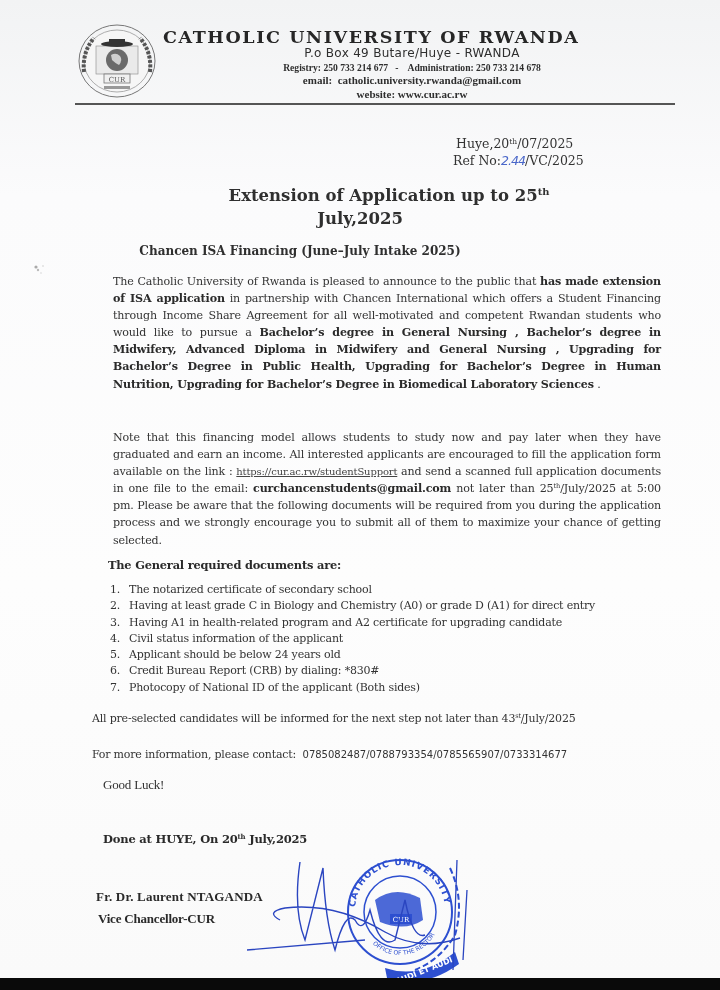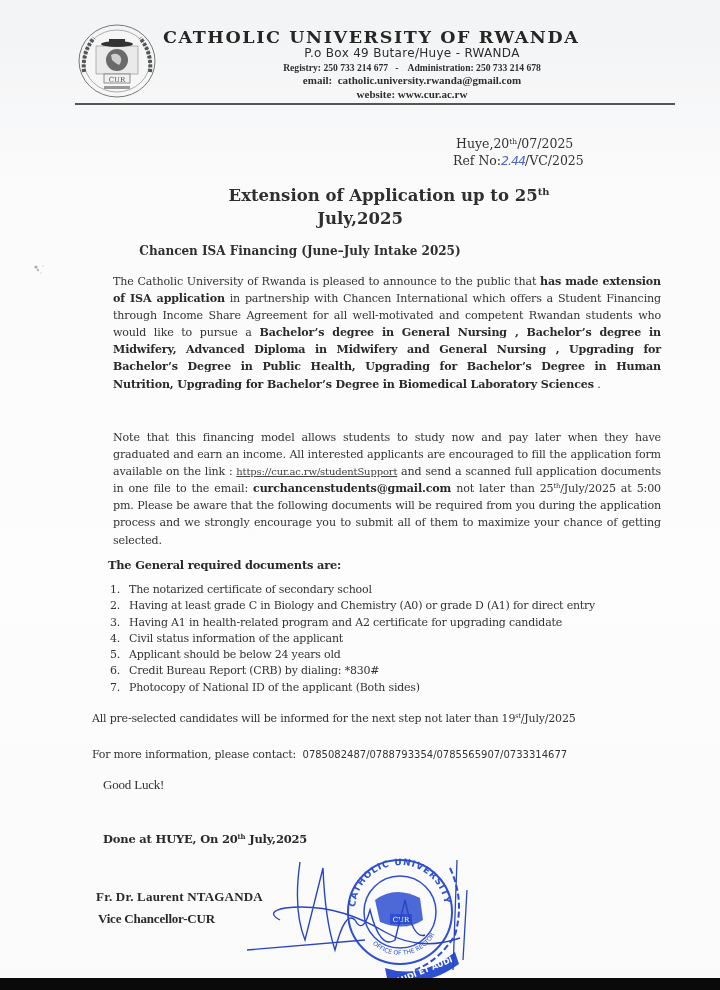--- a/index.html
+++ b/index.html
@@ -131,21 +131,21 @@
   <ol class="docs-list">
     <li><span class="num">1.</span><span>The notarized certificate of secondary school</span></li>
     <li><span class="num">2.</span><span>Having at least grade C in Biology and Chemistry (A0) or grade D (A1) for direct entry</span></li>
     <li><span class="num">3.</span><span>Having A1 in health-related program and A2 certificate for upgrading candidate</span></li>
     <li><span class="num">4.</span><span>Civil status information of the applicant</span></li>
     <li><span class="num">5.</span><span>Applicant should be below 24 years old</span></li>
     <li><span class="num">6.</span><span>Credit Bureau Report (CRB) by dialing: *830#</span></li>
     <li><span class="num">7.</span><span>Photocopy of National ID of the applicant (Both sides)</span></li>
   </ol>
 
-  <div class="line-text notice"><span>All pre-selected candidates will be informed for the next step not later than 19</span><sup>st</sup><span>/July/2025</span></div>
+  <div class="line-text notice"><span>All pre-selected candidates will be informed for the next step not later than 43</span><sup>st</sup><span>/July/2025</span></div>
   <div class="line-text contact"><span style="white-space:pre;">For more information, please contact:  </span><span class="phones">0785082487/0788793354/0785565907/0733314677</span></div>
 
   <div class="line-text good-luck">Good Luck!</div>
   <div class="line-text done-at"><span>Done at HUYE, On 20</span><sup>th</sup><span> July,2025</span></div>
   <div class="line-text signer-name">Fr. Dr. Laurent NTAGANDA</div>
   <div class="line-text signer-title">Vice Chancellor-CUR</div>
 
   <svg class="stamp" viewBox="0 0 290 145">
     <defs>
       <path id="ringTop" d="M110 70 A45 45 0 0 1 200 70"></path>

